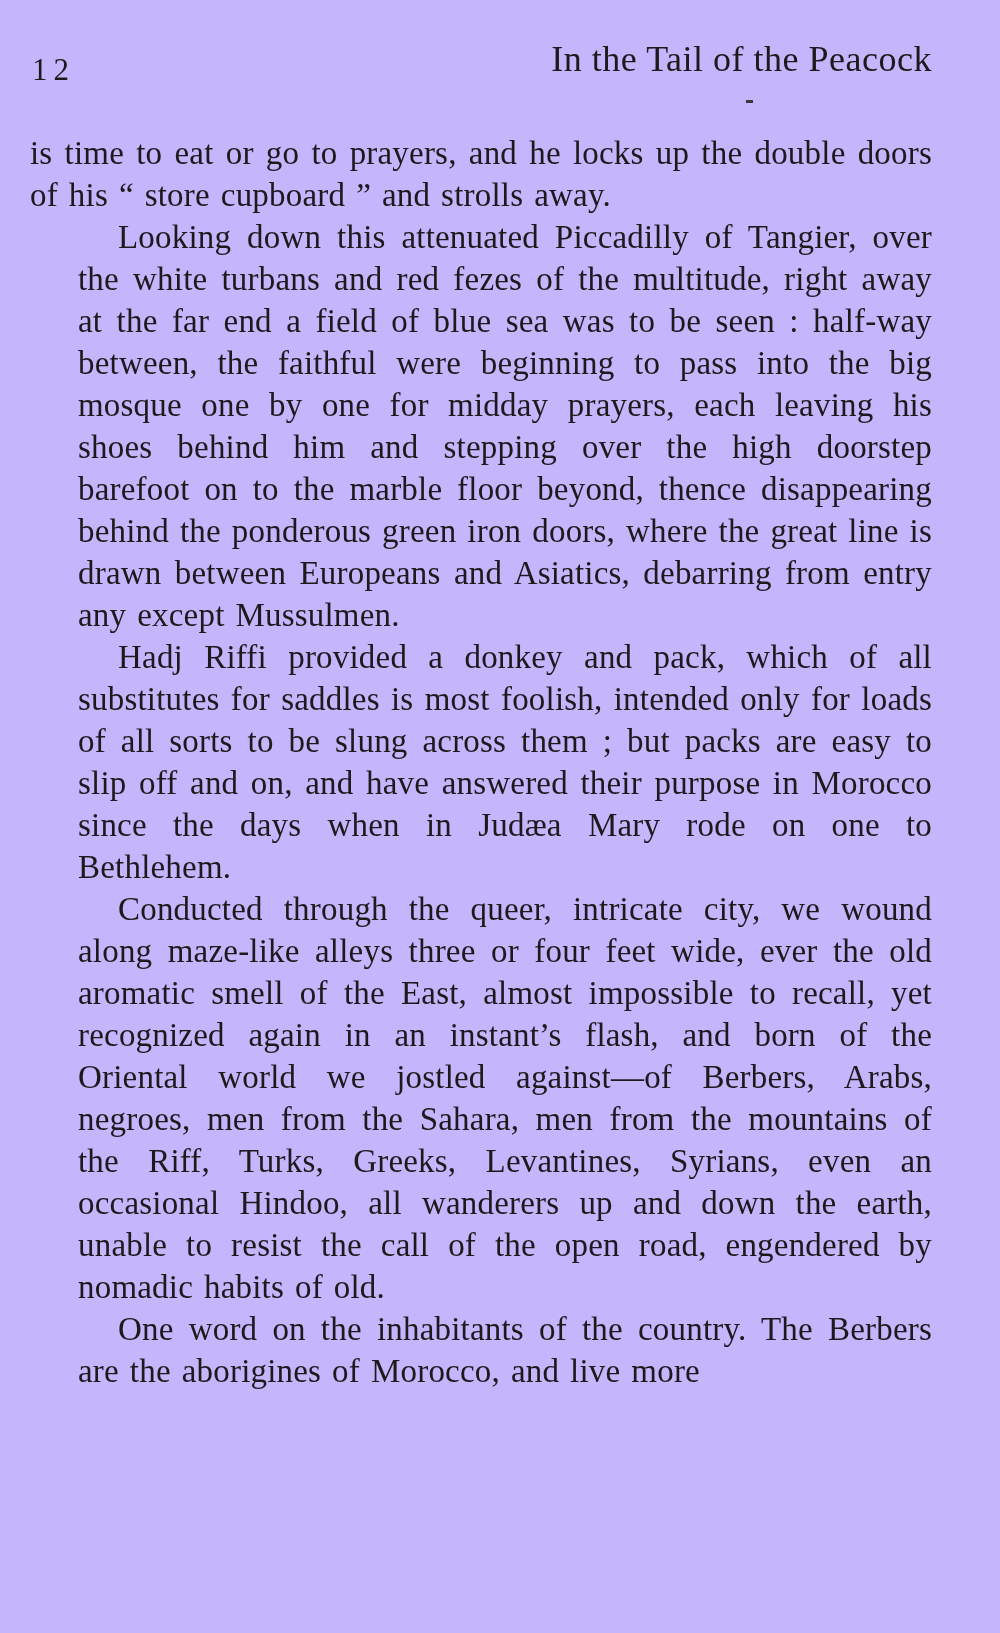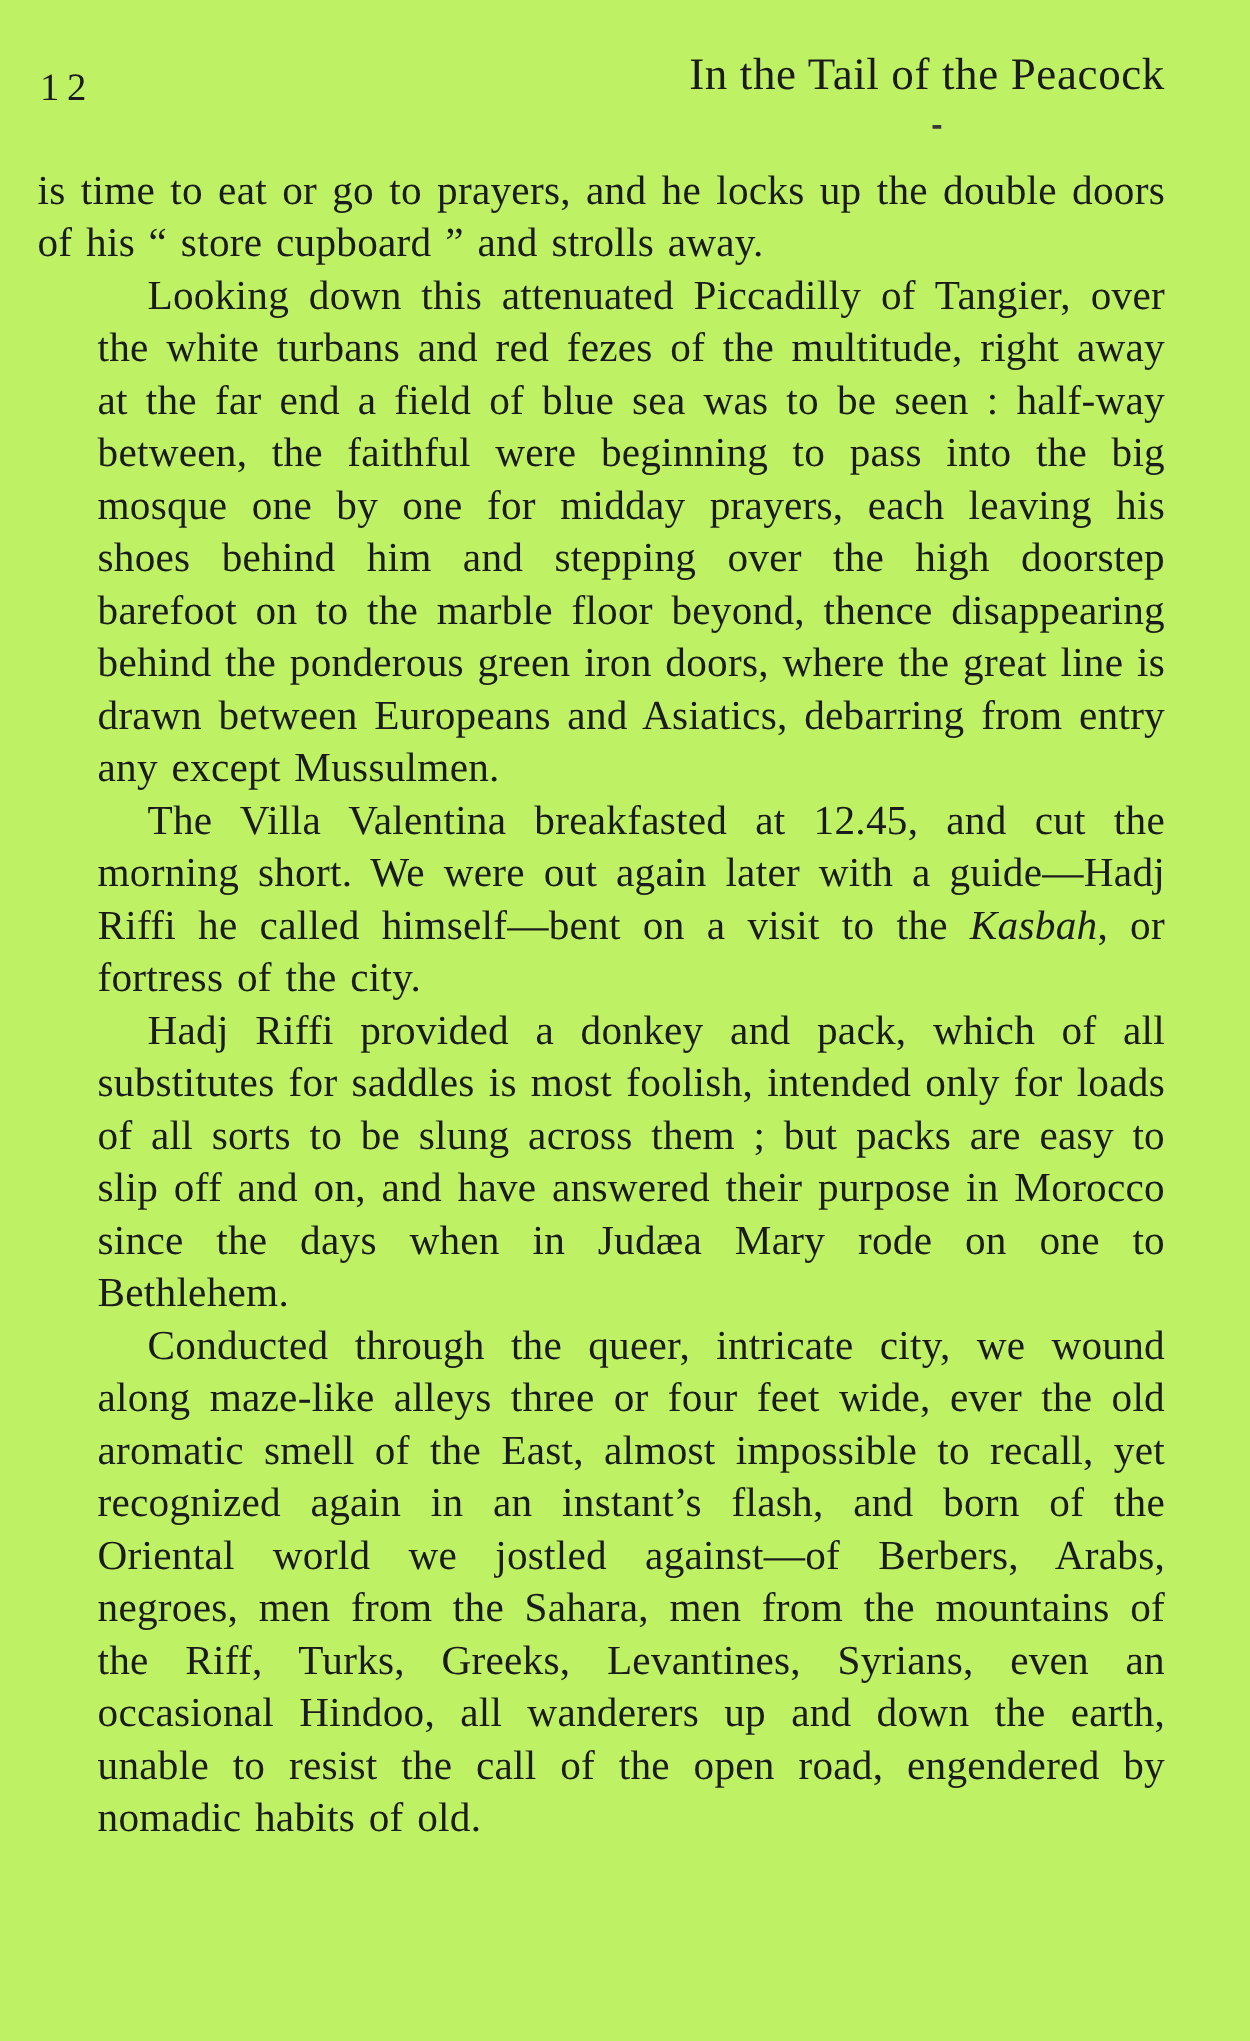--- a/index.html
+++ b/index.html
@@ -1,21 +1,21 @@
 <!DOCTYPE html>
 <html><head>
 <meta charset="utf-8">
 <style>
   html, body { margin: 0; padding: 0; background: #e8e8e6; }
   .scan-page {
     position: relative;
     width: 1000px;
     height: 1633px;
     margin: 0 auto;
-    background: #bef264;
+    background: #c4b5fd;
     box-sizing: border-box;
     padding: 38px 68px 0 30px;
     overflow: hidden;
     font-family: "Liberation Serif", "DejaVu Serif", serif;
     color: #1b1b1b;
   }
   .page-header {
     position: relative;
     height: 72px;
     margin-bottom: 22px;
@@ -68,17 +68,17 @@
 
 <div class="scan-page">
   <div class="page-header">
     <span class="page-number">12</span>
     <span class="running-title">In the Tail of the Peacock</span>
     <span class="title-artifact"></span>
   </div>
   <div class="page-body">
       <p><span>is time to eat or go to prayers, and he locks up the double doors of his “ store cupboard ” and strolls away.</span></p>
       <p class="indent"><span>Looking down this attenuated Piccadilly of Tangier, over the white turbans and red fezes of the multitude, right away at the far end a field of blue sea was to be seen : half-way between, the faithful were beginning to pass into the big mosque one by one for midday prayers, each leaving his shoes behind him and stepping over the high doorstep barefoot on to the marble floor beyond, thence disappearing behind the ponderous green iron doors, where the great line is drawn between Europeans and Asiatics, debarring from entry any except Mussulmen.</span></p>
-      <p class="indent"><span>The Villa Valentina breakfasted at 12.45, and cut the morning short.  We were out again later with a guide—Hadj Riffi he called himself—bent on a visit to the </span><span class="italic">Kasbah</span><span>, or fortress of the city.</span></p>
       <p class="indent"><span>Hadj Riffi provided a donkey and pack, which of all substitutes for saddles is most foolish, intended only for loads of all sorts to be slung across them ; but packs are easy to slip off and on, and have answered their purpose in Morocco since the days when in Judæa Mary rode on one to Bethlehem.</span></p>
       <p class="indent"><span>Conducted through the queer, intricate city, we wound along maze-like alleys three or four feet wide, ever the old aromatic smell of the East, almost impossible to recall, yet recognized again in an instant’s flash, and born of the Oriental world we jostled against—of Berbers, Arabs, negroes, men from the Sahara, men from the mountains of the Riff, Turks, Greeks, Levantines, Syrians, even an occasional Hindoo, all wanderers up and down the earth, unable to resist the call of the open road, engendered by nomadic habits of old.</span></p>
+      <p class="indent"><span>One word on the inhabitants of the country.  The Berbers are the aborigines of Morocco, and live more</span></p>
     </div>
 </div>
 
 </body></html>

